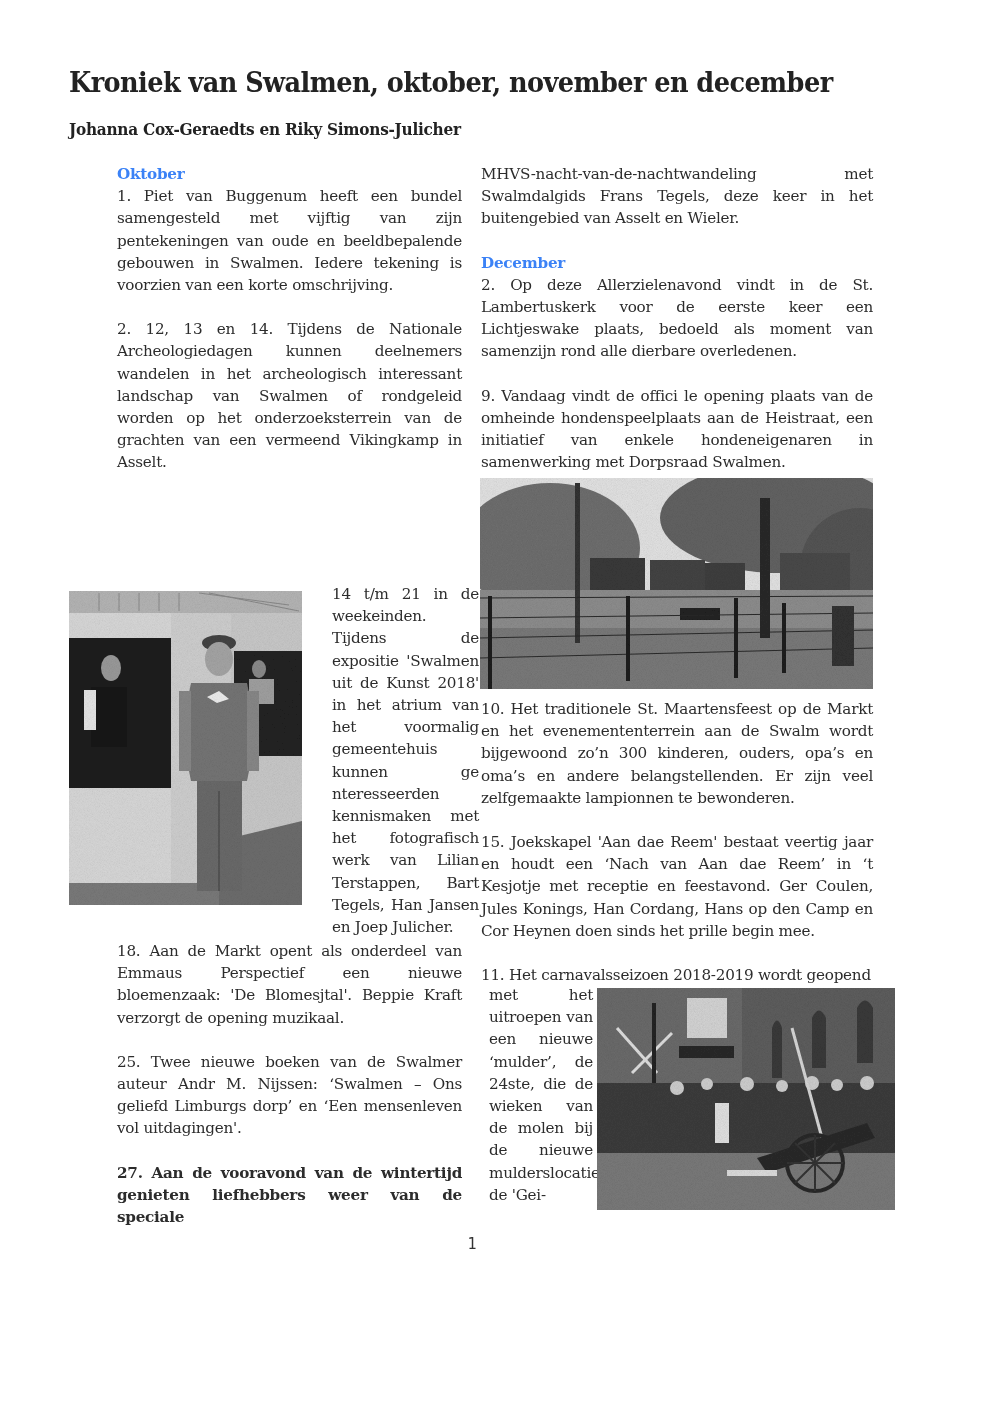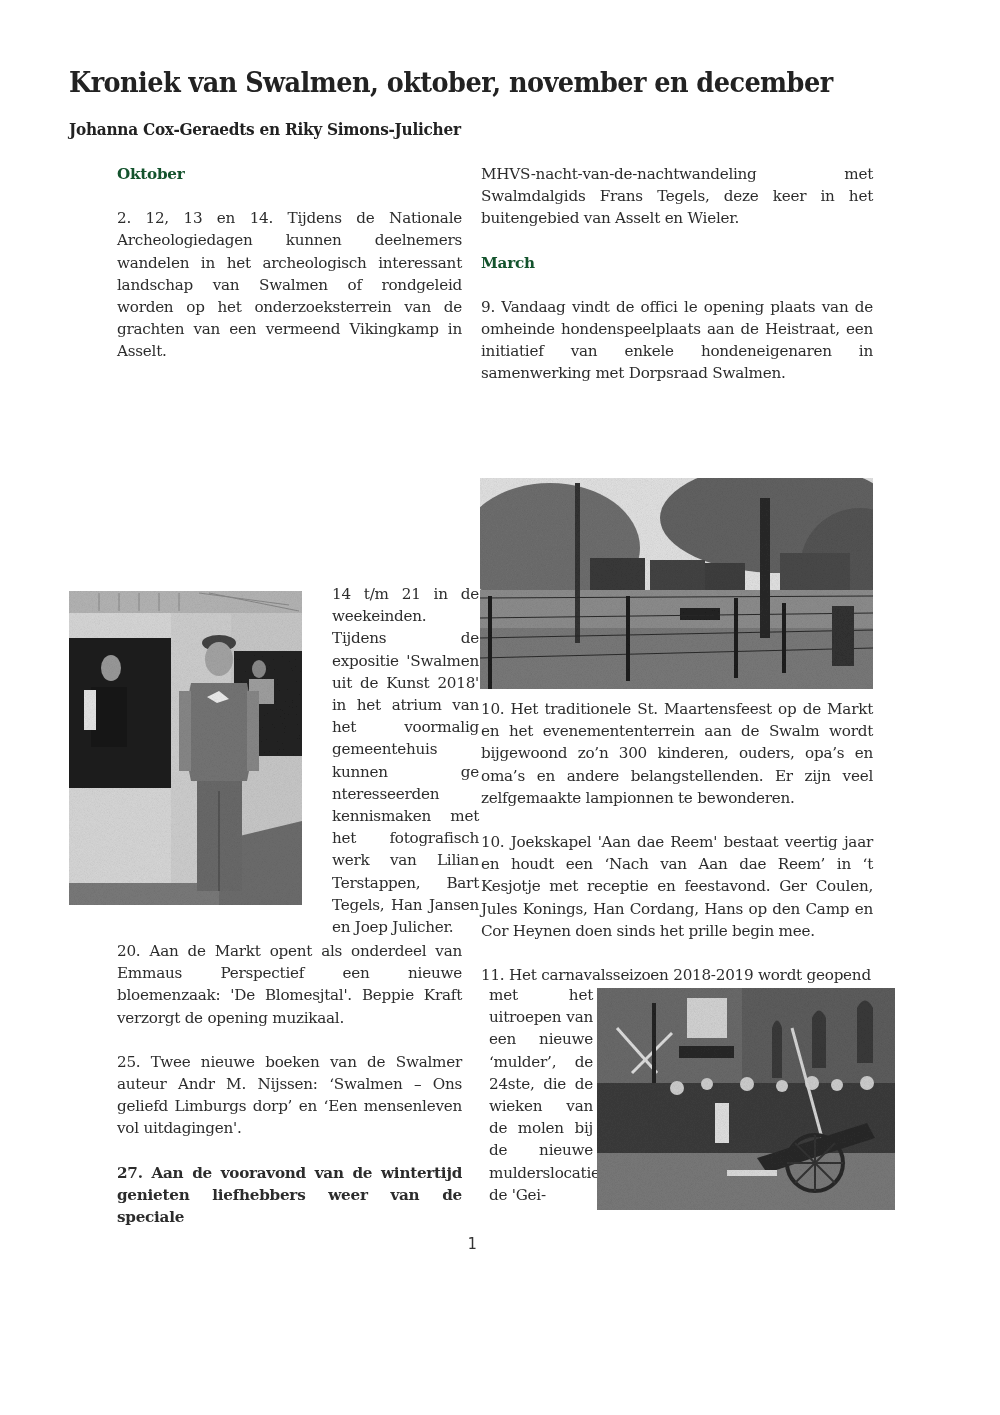--- a/index.html
+++ b/index.html
@@ -8,33 +8,34 @@
   .title { position:absolute; left:69px; top:66px; margin:0;
            font-family:"DejaVu Serif", serif; font-weight:bold; font-size:27.5px;
            letter-spacing:-0.6px; color:#222; white-space:nowrap; transform:scaleX(0.93); transform-origin:left top; }
   .authors { position:absolute; left:69px; top:120px; margin:0;
              font-family:"DejaVu Serif", serif; font-weight:bold; font-size:16.5px;
              letter-spacing:-0.3px; color:#222; white-space:nowrap; transform:scaleX(0.93); transform-origin:left top; }
   .txt { position:absolute; font-size:15.2px; line-height:22.2px; text-align:justify;
          letter-spacing:-0.25px; color:#2c2c2c; }
   .txt p { margin:0; }
   .txt .gap { height:22px; }
-  .month { font-weight:bold; color:#14532d; }
+  .month { font-weight:bold; color:#3b82f6; }
   .photo { position:absolute; overflow:hidden; background:#888; }
   .pageno { position:absolute; left:0; width:944px; top:1235px; text-align:center;
             font-family:"DejaVu Sans Mono", monospace; font-size:15px; color:#333; }
 </style>
 </head>
 <body>
 
 <h1 class="title">Kroniek van Swalmen, oktober, november en december</h1>
 <h2 class="authors">Johanna Cox-Geraedts en Riky Simons-Julicher</h2>
 
 <div class="txt" style="left:117px; top:163px; width:345px;">
   <p class="month">Oktober</p>
+  <p style="hyphens:auto;">1. Piet van Buggenum heeft een bundel samengesteld met vijftig van zijn pentekeningen van oude en beeldbepalende gebouwen in Swalmen. Iedere tekening is voorzien van een korte omschrijving.</p>
   <div class="gap"></div>
   <p>2. 12, 13 en 14. Tijdens de Nationale Archeologiedagen kunnen deelnemers wandelen in het archeologisch interessant landschap van Swalmen of rondgeleid worden op het onderzoeksterrein van de grachten van een vermeend Vikingkamp in Asselt.</p>
   <div class="gap"></div>
 </div>
 
 <div class="photo" style="left:69px; top:591px; width:233px; height:314px;">
   <svg width="233" height="314" viewBox="0 0 233 314">
     <defs>
       <filter id="grain1">
           <feTurbulence type="fractalNoise" baseFrequency="1.4" numOctaves="1" result="n"></feTurbulence>
@@ -78,31 +79,32 @@
       <line x1="150" y1="200" x2="150" y2="300" stroke="#555" stroke-width="2"></line>
     </g>
   </svg>
 </div>
 
 <div class="txt" style="left:332px; top:583px; width:147px;">
   <p>14 t/m 21 in de weekeinden. Tijdens de expositie 'Swalmen uit de Kunst 2018' in het atrium van het voormalig gemeentehuis kunnen ge nteresseerden kennismaken met het fotografisch werk van Lilian Terstappen, Bart Tegels, Han Jansen en Joep Julicher.</p>
 </div>
 
 <div class="txt" style="left:117px; top:940px; width:345px;">
-  <p>20. Aan de Markt opent als onderdeel van Emmaus Perspectief een nieuwe bloemenzaak: 'De Blomesjtal'. Beppie Kraft verzorgt de opening muzikaal.</p>
+  <p>18. Aan de Markt opent als onderdeel van Emmaus Perspectief een nieuwe bloemenzaak: 'De Blomesjtal'. Beppie Kraft verzorgt de opening muzikaal.</p>
   <div class="gap"></div>
   <p>25. Twee nieuwe boeken van de Swalmer auteur Andr  M. Nijssen: ‘Swalmen – Ons geliefd Limburgs dorp’ en ‘Een mensenleven vol uitdagingen'.</p>
   <div class="gap"></div>
   <p style="text-align-last:justify;font-weight:bold;">27. Aan de vooravond van de wintertijd genieten liefhebbers weer van de speciale</p>
 </div>
 
 <div class="txt" style="left:481px; top:163px; width:392px;">
   <p>MHVS-nacht-van-de-nachtwandeling met Swalmdalgids Frans Tegels, deze keer in het buitengebied van Asselt en Wieler.</p>
   <div class="gap"></div>
-  <p class="month">March</p>
+  <p class="month">December</p>
+  <p>2. Op deze Allerzielenavond vindt in de St. Lambertuskerk voor de eerste keer een Lichtjeswake plaats, bedoeld als moment van samenzijn rond alle dierbare overledenen.</p>
   <div class="gap"></div>
   <p>9. Vandaag vindt de offici le opening plaats van de omheinde hondenspeelplaats aan de Heistraat, een initiatief van enkele hondeneigenaren in samenwerking met Dorpsraad Swalmen.</p>
 </div>
 
 <div class="photo" style="left:480px; top:478px; width:393px; height:211px;">
   <svg width="393" height="211" viewBox="0 0 393 211">
     <defs>
       <filter id="grain2">
           <feTurbulence type="fractalNoise" baseFrequency="1.2" numOctaves="1"></feTurbulence>
           <feColorMatrix type="saturate" values="0"></feColorMatrix>
@@ -138,21 +140,21 @@
       <rect x="254" y="120" width="4" height="80" fill="#1c1c1c"></rect>
       <rect x="302" y="125" width="4" height="70" fill="#1c1c1c"></rect>
       <rect x="352" y="128" width="22" height="60" fill="#333"></rect>
     </g>
   </svg>
 </div>
 
 <div class="txt" style="left:481px; top:698px; width:392px;">
   <p>10. Het traditionele St. Maartensfeest op de Markt en het evenemententerrein aan de Swalm wordt bijgewoond zo’n 300 kinderen, ouders, opa’s en oma’s en andere belangstellenden. Er zijn veel zelfgemaakte lampionnen te bewonderen.</p>
   <div class="gap"></div>
-  <p>10. Joekskapel 'Aan dae Reem' bestaat veertig jaar en houdt een ‘Nach van Aan dae Reem’ in ‘t Kesjotje met receptie en feestavond. Ger Coulen, Jules Konings, Han Cordang, Hans op den Camp en Cor Heynen doen sinds het prille begin mee.</p>
+  <p>15. Joekskapel 'Aan dae Reem' bestaat veertig jaar en houdt een ‘Nach van Aan dae Reem’ in ‘t Kesjotje met receptie en feestavond. Ger Coulen, Jules Konings, Han Cordang, Hans op den Camp en Cor Heynen doen sinds het prille begin mee.</p>
   <div class="gap"></div>
   <p style="white-space:nowrap;">11. Het carnavalsseizoen 2018-2019 wordt geopend</p>
 </div>
 
 <div class="txt" style="left:481px; top:984px; width:104px;margin-left:8px;">
   <p>met het uitroepen van een nieuwe ‘mulder’, de 24ste, die de wieken van de molen bij de nieuwe mulderslocatie de 'Gei-</p>
 </div>
 
 <div class="photo" style="left:597px; top:988px; width:298px; height:222px;">
   <svg width="298" height="222" viewBox="0 0 298 222">

